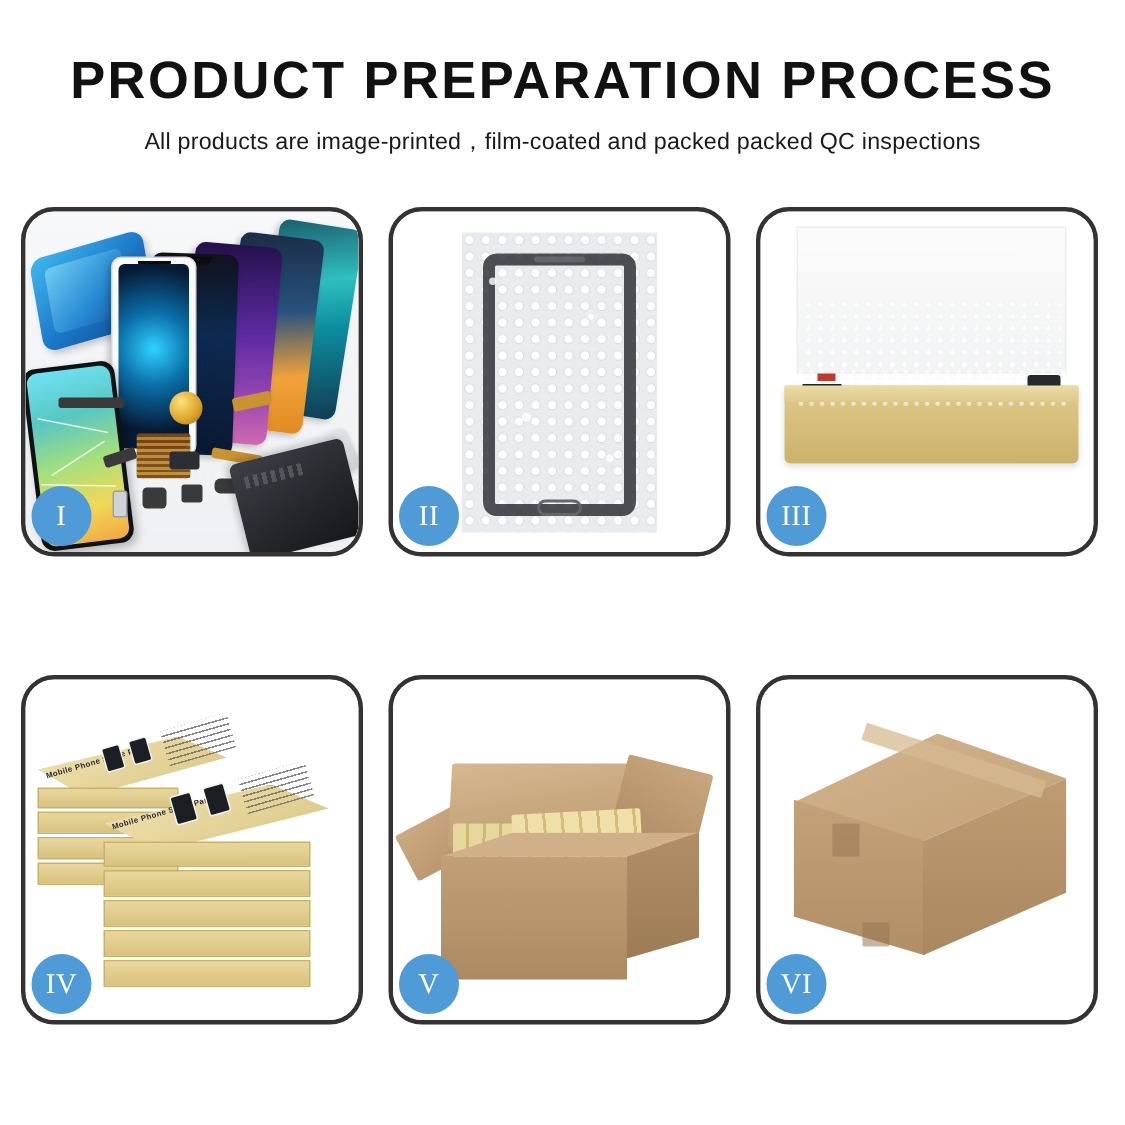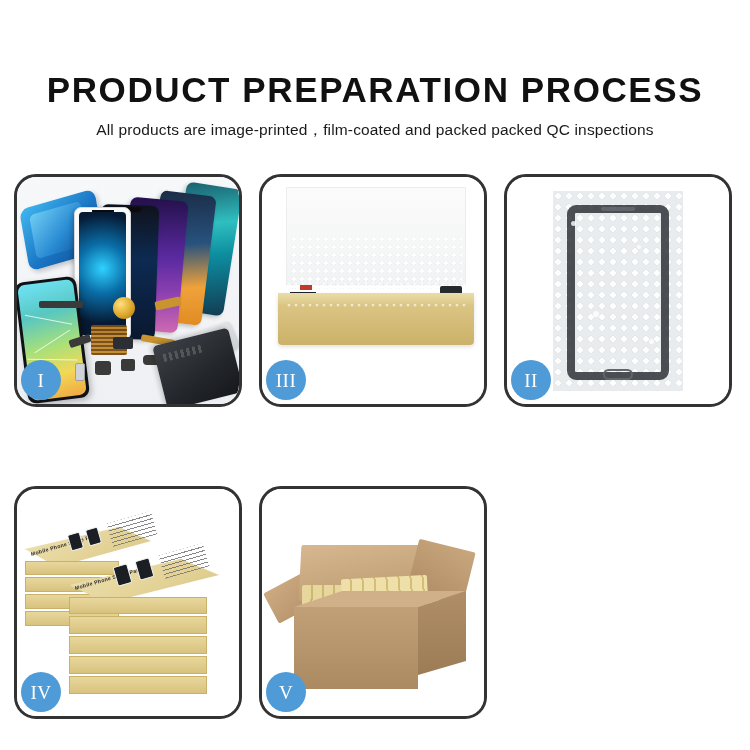--- a/index.html
+++ b/index.html
@@ -6,21 +6,21 @@
   * { margin:0; padding:0; box-sizing:border-box; }
   html,body{
     width:750px; height:750px;
     background:#ffffff;
     font-family:"Liberation Sans", sans-serif;
     overflow:hidden;
   }
   .page{ position:relative; width:750px; height:750px; background:#fff; }
 
   
-  .header{ text-align:center; padding-top:36px;margin-top:36px; }
+  .header{ text-align:center; padding-top:36px; }
   .title{
     font-family:"Liberation Sans", sans-serif;
     font-size:35px; font-weight:700; color:#111111;
     letter-spacing:1.6px; line-height:1.05; white-space:nowrap;
   }
   .subtitle{
     margin-top:11px;
     font-size:15.5px; font-weight:400; color:#1a1a1a;
     letter-spacing:.15px; white-space:nowrap;
   }
@@ -246,51 +246,51 @@
         <div class="part" style="left:126px;top:178px;width:18px;height:10px;border-radius:4px;"></div>
         <div class="chip" style="left:96px;top:160px;width:20px;height:12px;background:#2b2f34;"></div>
         <div class="chip" style="left:58px;top:186px;width:10px;height:18px;background:#cfd3d7;border:1px solid #9aa0a6;"></div>
         <div class="wipe"></div>
         <div class="board"></div>
       </div>
       <div class="badge">I</div>
     </div>
 
     <div class="panel">
+      <div class="panel-inner p2">
+        <div class="bw">
+          <div class="glass">
+            <div class="home"></div>
+          </div>
+          <span class="speck" style="left:18px;top:30px;width:5px;height:5px;"></span>
+          <span class="speck" style="left:84px;top:54px;width:4px;height:4px;"></span>
+          <span class="speck" style="left:40px;top:120px;width:6px;height:6px;"></span>
+          <span class="speck" style="left:96px;top:148px;width:5px;height:5px;"></span>
+        </div>
+      </div>
+      <div class="badge">II</div>
+    </div>
+
+    <div class="panel">
       <div class="panel-inner p3">
         <div class="lid"></div>
         <div class="foam"></div>
         <div class="box3">
           <span class="prod">
             <span class="red"></span>
               <span class="blk"></span>
               <span class="rt"></span>
           </span>
           <span class="lip"></span>
         </div>
       </div>
       <div class="badge">III</div>
     </div>
 
     <div class="panel">
-      <div class="panel-inner p2">
-        <div class="bw">
-          <div class="glass">
-            <div class="home"></div>
-          </div>
-          <span class="speck" style="left:18px;top:30px;width:5px;height:5px;"></span>
-          <span class="speck" style="left:84px;top:54px;width:4px;height:4px;"></span>
-          <span class="speck" style="left:40px;top:120px;width:6px;height:6px;"></span>
-          <span class="speck" style="left:96px;top:148px;width:5px;height:5px;"></span>
-        </div>
-      </div>
-      <div class="badge">II</div>
-    </div>
-
-    <div class="panel">
       <div class="panel-inner p4">
         <div class="stack">
 
           <div class="sbtop" style="left:0px;  top:16px; width:126px; height:40px;
                clip-path:polygon(0 22px, 94px 0, 126px 14px, 32px 40px);"></div>
           <div class="sb" style="left:0px;  top:50px; width:94px; height:14px;"></div>
           <div class="sb" style="left:0px;  top:66px; width:94px; height:15px;"></div>
           <div class="sb" style="left:0px;  top:83px; width:94px; height:15px;"></div>
           <div class="sb" style="left:0px;  top:100px;width:94px; height:15px;"></div>
 
@@ -325,15 +325,28 @@
           <div class="fill"></div>
           <div class="fill2"></div>
           <div class="c-top"></div>
           <div class="c-front"></div>
           <div class="c-side"></div>
         </div>
       </div>
       <div class="badge">V</div>
     </div>
 
+    <div class="panel">
+      <div class="panel-inner p6">
+        <div class="sealed">
+          <div class="s-top"></div>
+          <div class="s-front"></div>
+          <div class="s-side"></div>
+          <div class="tape" style="left:44px;top:12px;width:126px;height:12px;transform:rotate(18deg);"></div>
+          <div class="tab" style="left:26px;top:60px;width:18px;height:22px;"></div>
+          <div class="tab" style="left:46px;top:126px;width:18px;height:16px;"></div>
+        </div>
+      </div>
+      <div class="badge">VI</div>
+    </div>
 
   </div>
 </div>
 
 </body></html>

